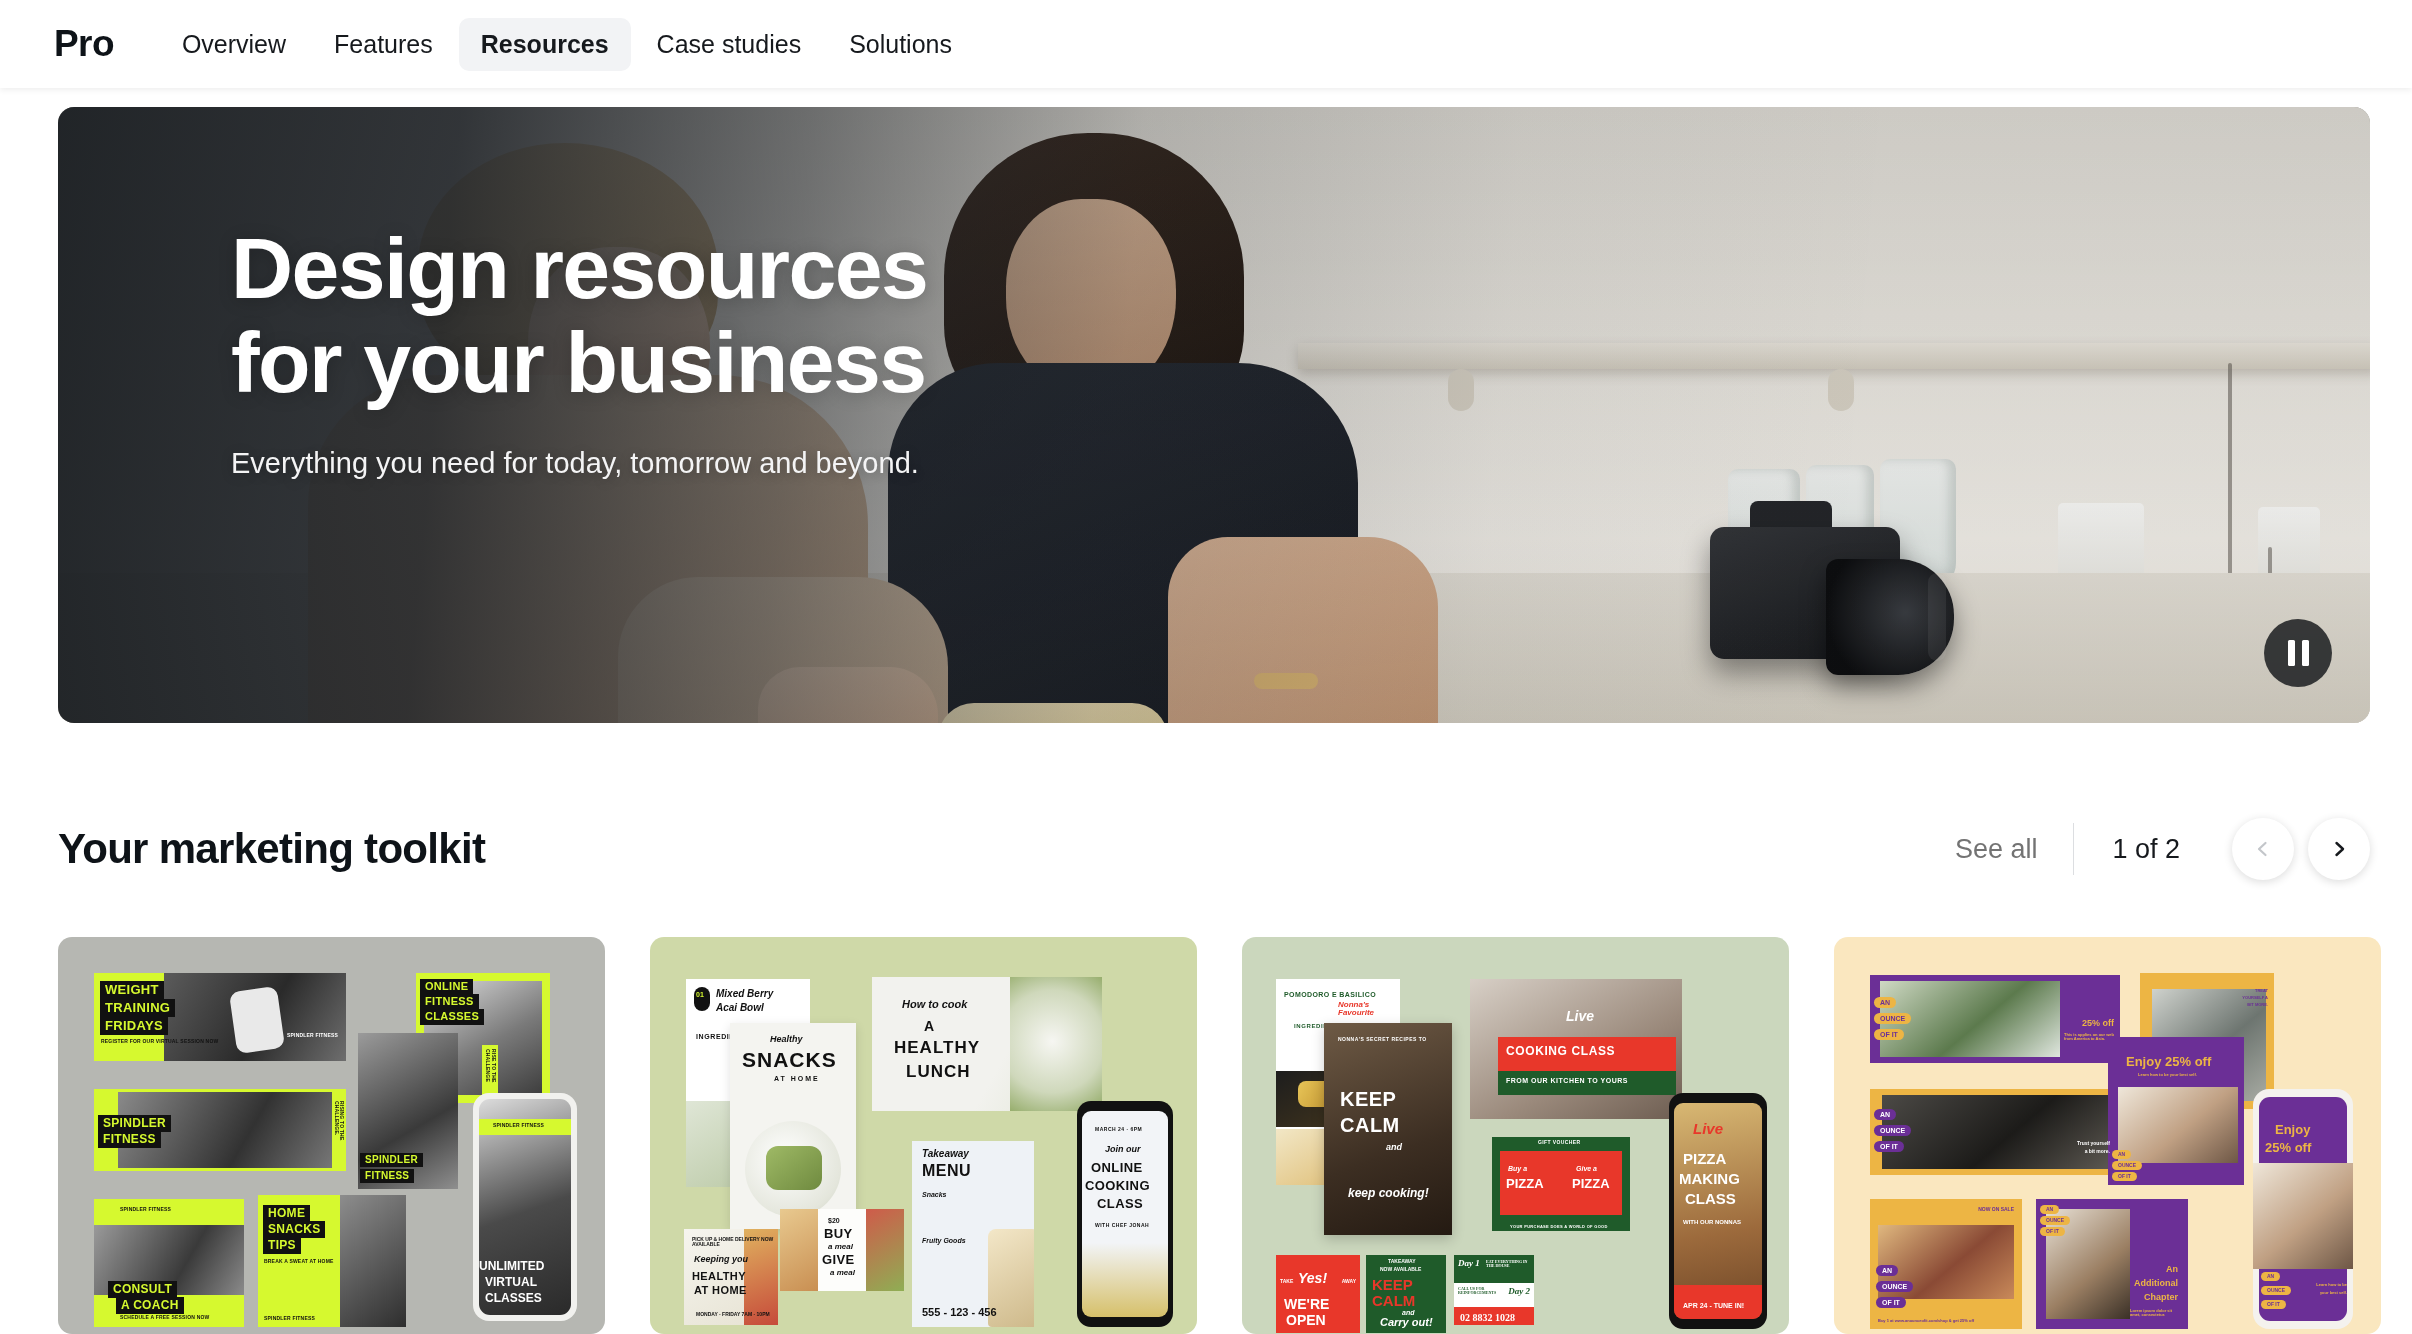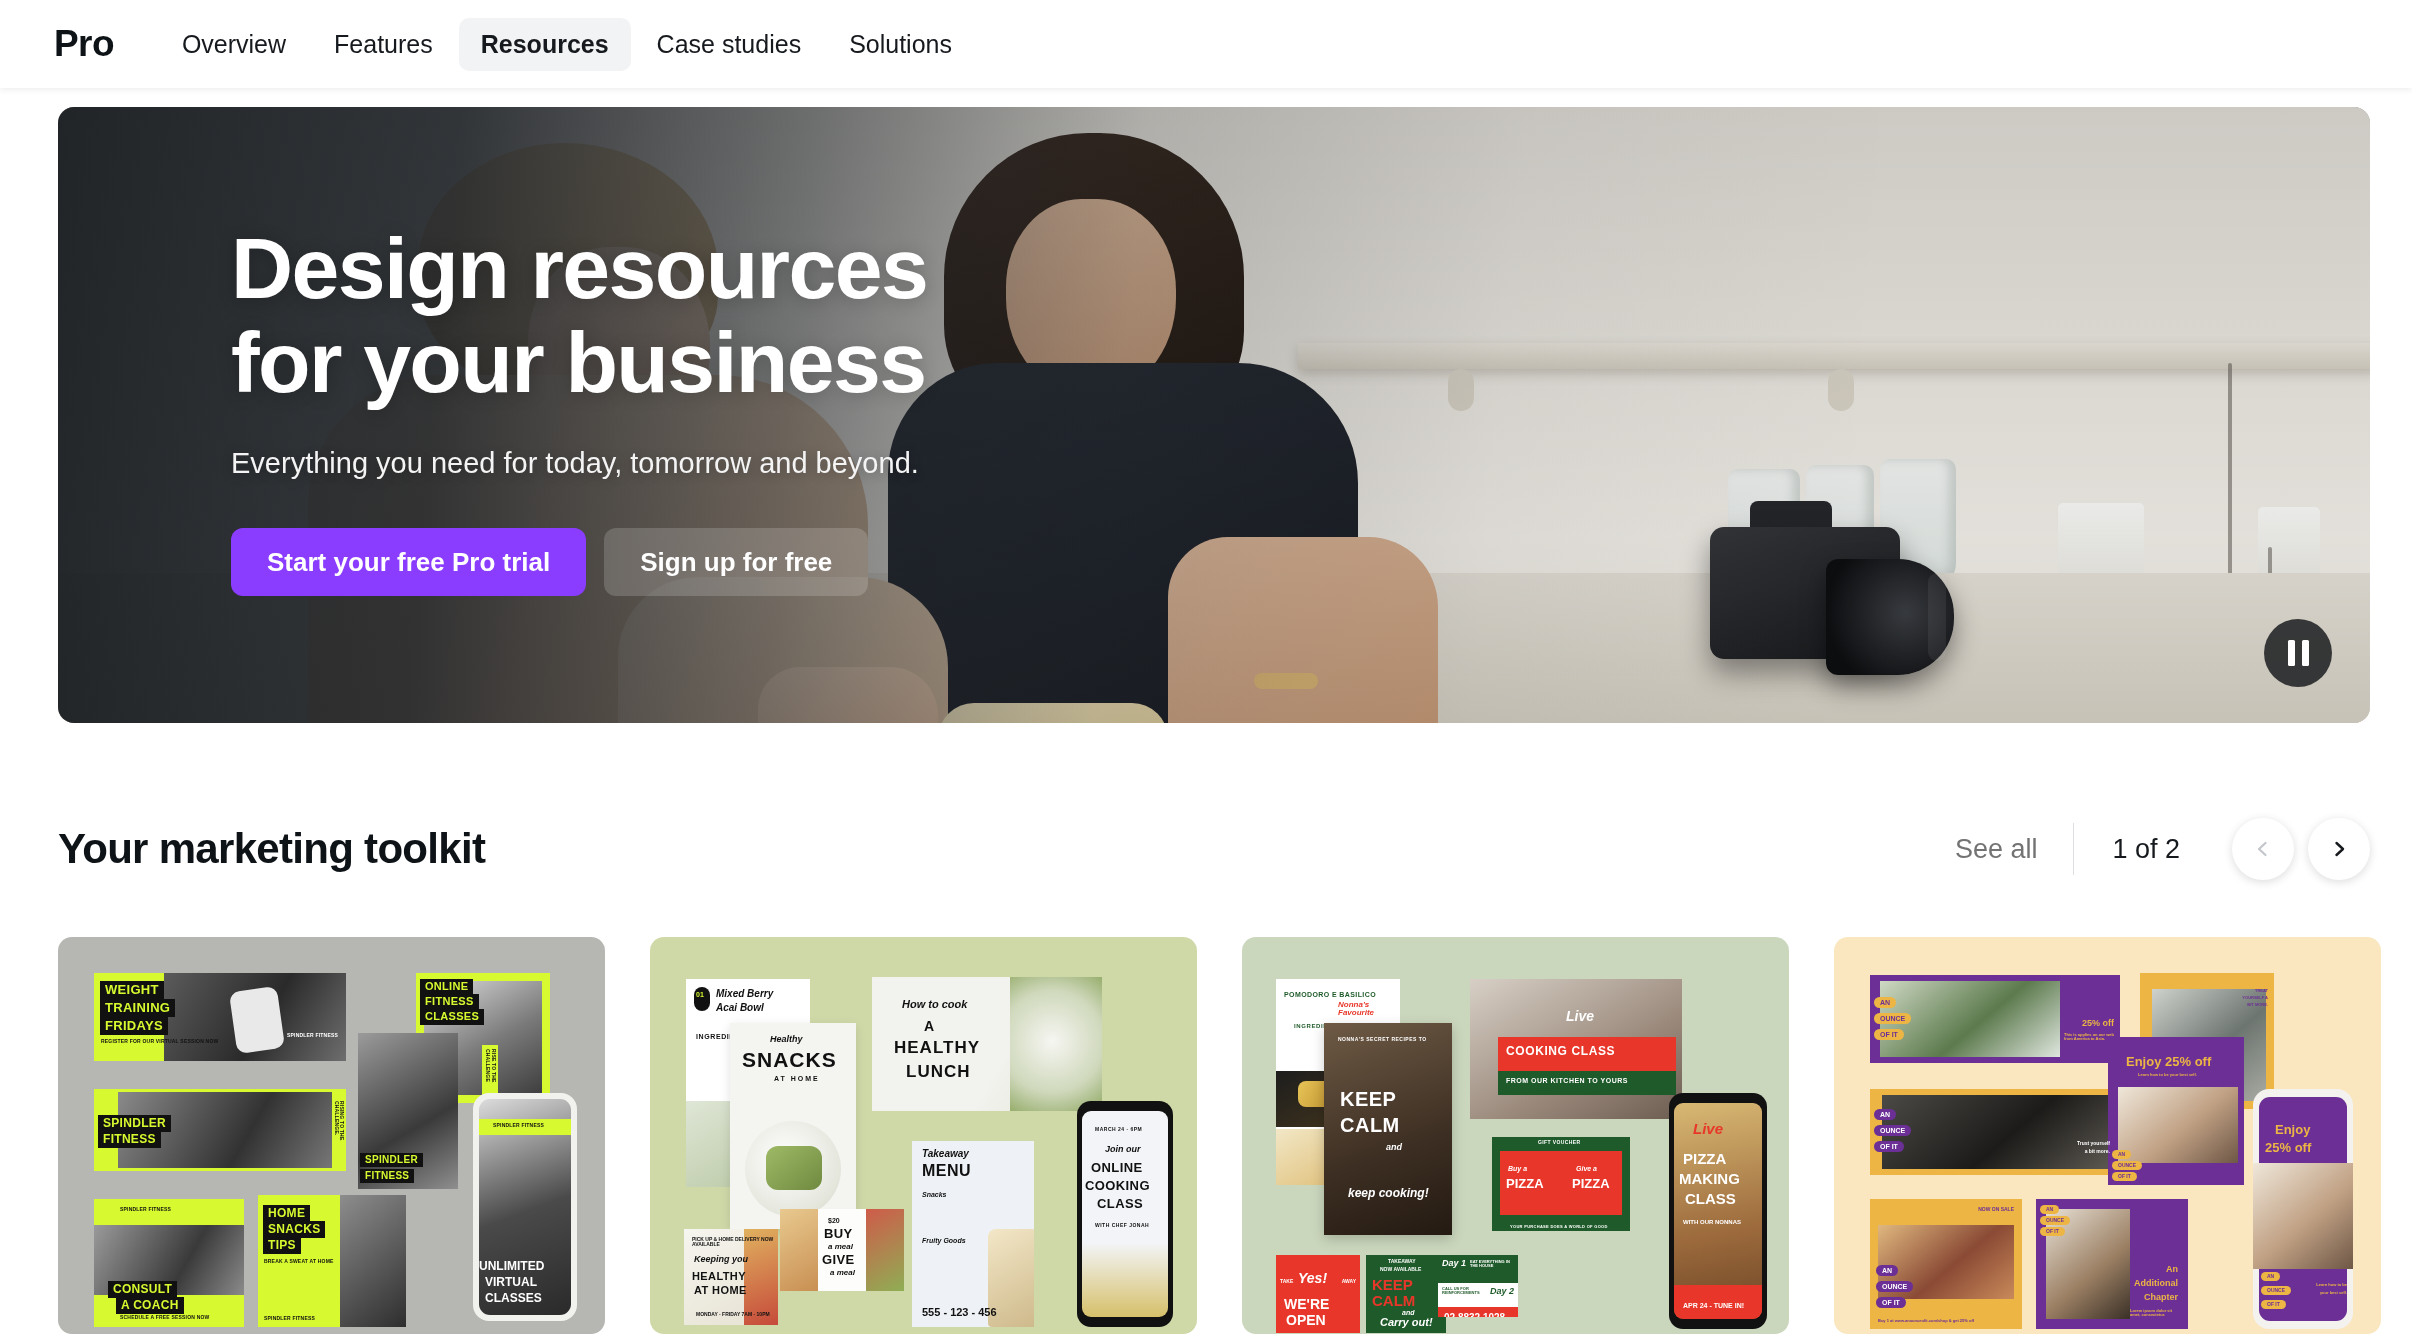--- a/index.html
+++ b/index.html
@@ -314,21 +314,21 @@
     background: linear-gradient(160deg,#6e5a45,#3c2e22 60%,#241a12);
     box-shadow: 0 4px 12px rgba(0,0,0,.2); }
   .c3 .cook { left: 228px; top: 42px; width: 212px; height: 140px;
     background: linear-gradient(150deg,#d7cfc6,#9b8a7c 60%,#6d5d51); }
   .c3 .cook .red{position:absolute;left:28px;top:58px;right:6px;height:34px;background:#e8372a;}
   .c3 .cook .grn{position:absolute;left:28px;top:92px;right:6px;height:24px;background:#1f5b2a;}
   .c3 .vouch { left: 250px; top: 200px; width: 138px; height: 94px; background: #1f5b2a; }
   .c3 .vouch .inner{position:absolute;left:8px;top:14px;right:8px;bottom:16px;background:#e8372a;}
   .c3 .t1 { left: 34px; top: 318px; width: 84px; height: 78px; background: #e8372a; }
   .c3 .t2 { left: 124px; top: 318px; width: 80px; height: 78px; background: #1f5b2a; }
-  .c3 .t3 { left: 196px; top: 318px; width: 80px; height: 62px; background: #1f5b2a; }
+  .c3 .t3 { left: 212px; top: 318px; width: 80px; height: 70px; background: #1f5b2a; font-family: Liberation Serif, serif; }
   .c3 .t3 .wh{position:absolute;left:0;top:28px;right:0;height:24px;background:#fff;}
   .c3 .t3 .rd{position:absolute;left:0;top:52px;right:0;bottom:0;background:#e8372a;}
   .c3 .phone { right: 22px; top: 156px; width: 98px; height: 236px;
     background:#111; border-radius: 14px; }
   .c3 .phone .scr{position:absolute;left:5px;top:10px;right:5px;bottom:10px;
     background:linear-gradient(170deg,#d8b873,#9c6a3c 60%,#6d4526); border-radius:9px;}
   .c3 .phone .btm{position:absolute;left:5px;bottom:10px;right:5px;height:34px;background:#e8372a;
     border-radius:0 0 9px 9px;}
   .c3 .tw { color:#fff; font-weight:700; }
 
@@ -407,24 +407,20 @@
     <div class="ph-cam-prism"></div>
     <div class="ph-cam-body"></div>
     <div class="ph-cam-lens"></div>
   </div>
   <div class="hero-overlay"></div>
 
   <div class="hero-content">
     <div class="hero-title">Design resources
 for your business</div>
     <div class="hero-sub">Everything you need for today, tomorrow and beyond.</div>
-    <div class="hero-ctas">
-      <button class="btn btn-primary">Start your free Pro trial</button>
-      <button class="btn btn-ghost">Sign up for free</button>
-    </div>
   </div>
 
   <button class="pause-btn">
     <i></i>
       <i></i>
   </button>
 </div>
 
 <div class="section-head">
   <div class="section-title">Your marketing toolkit</div>

